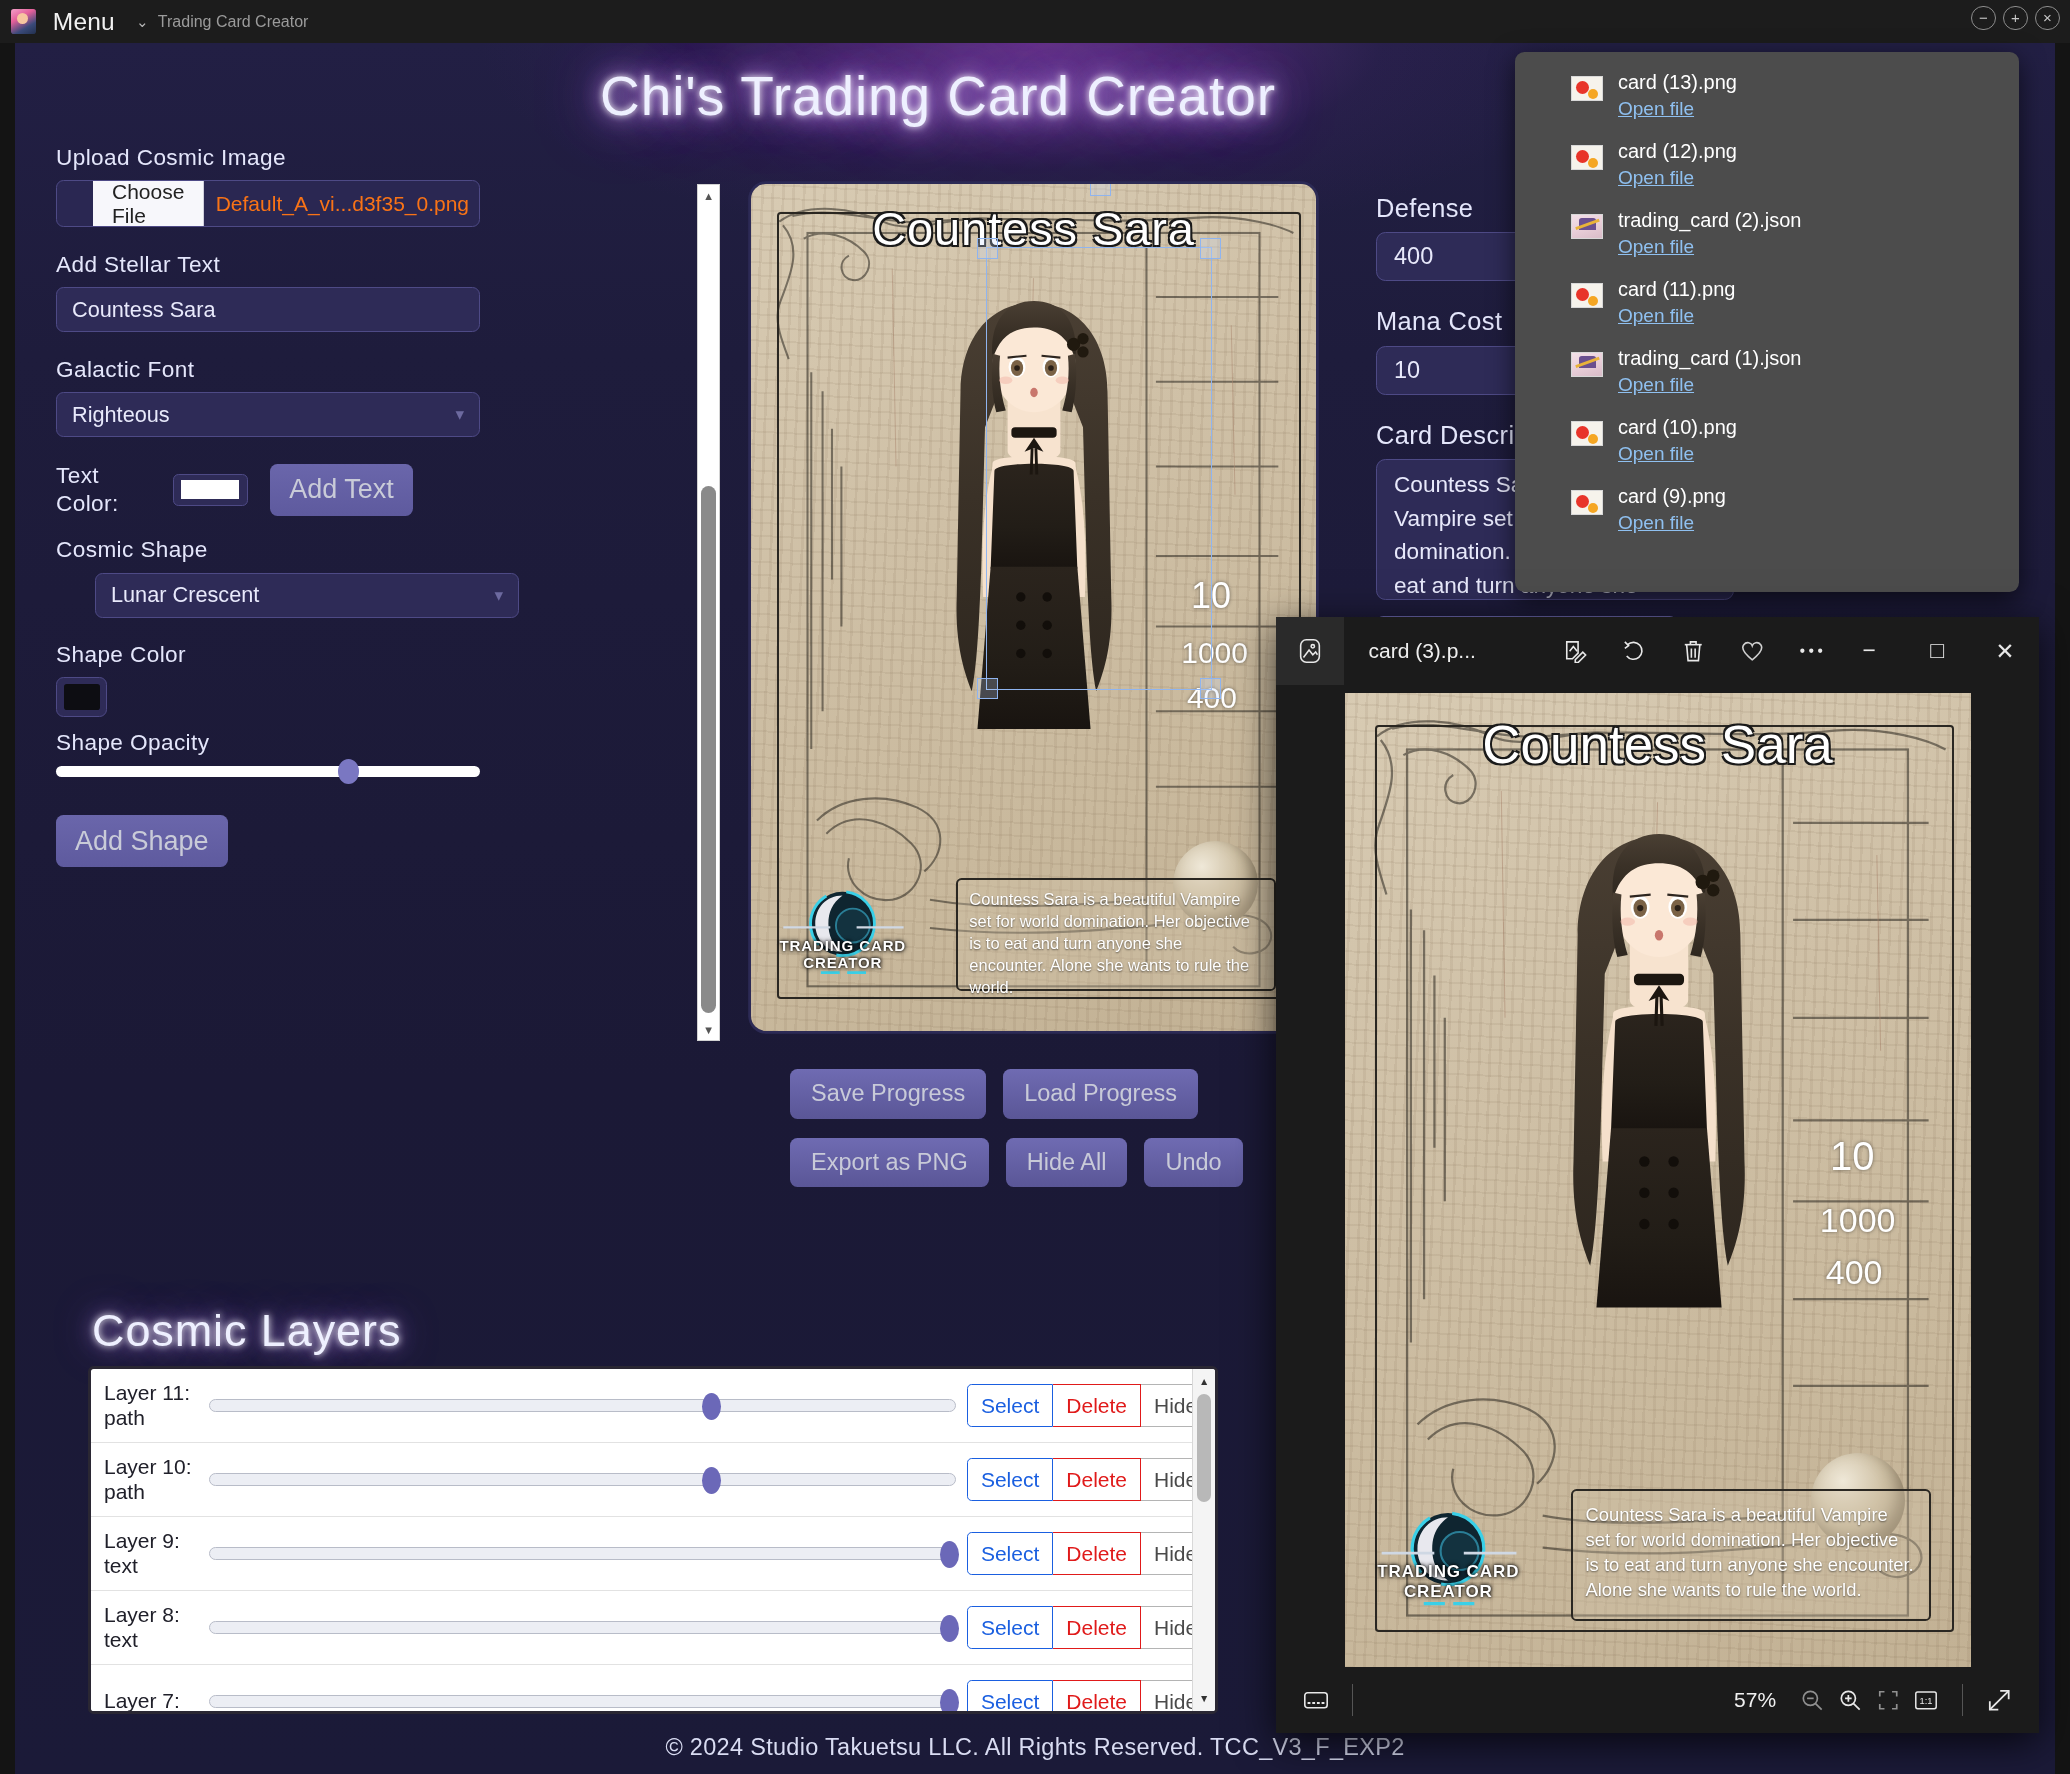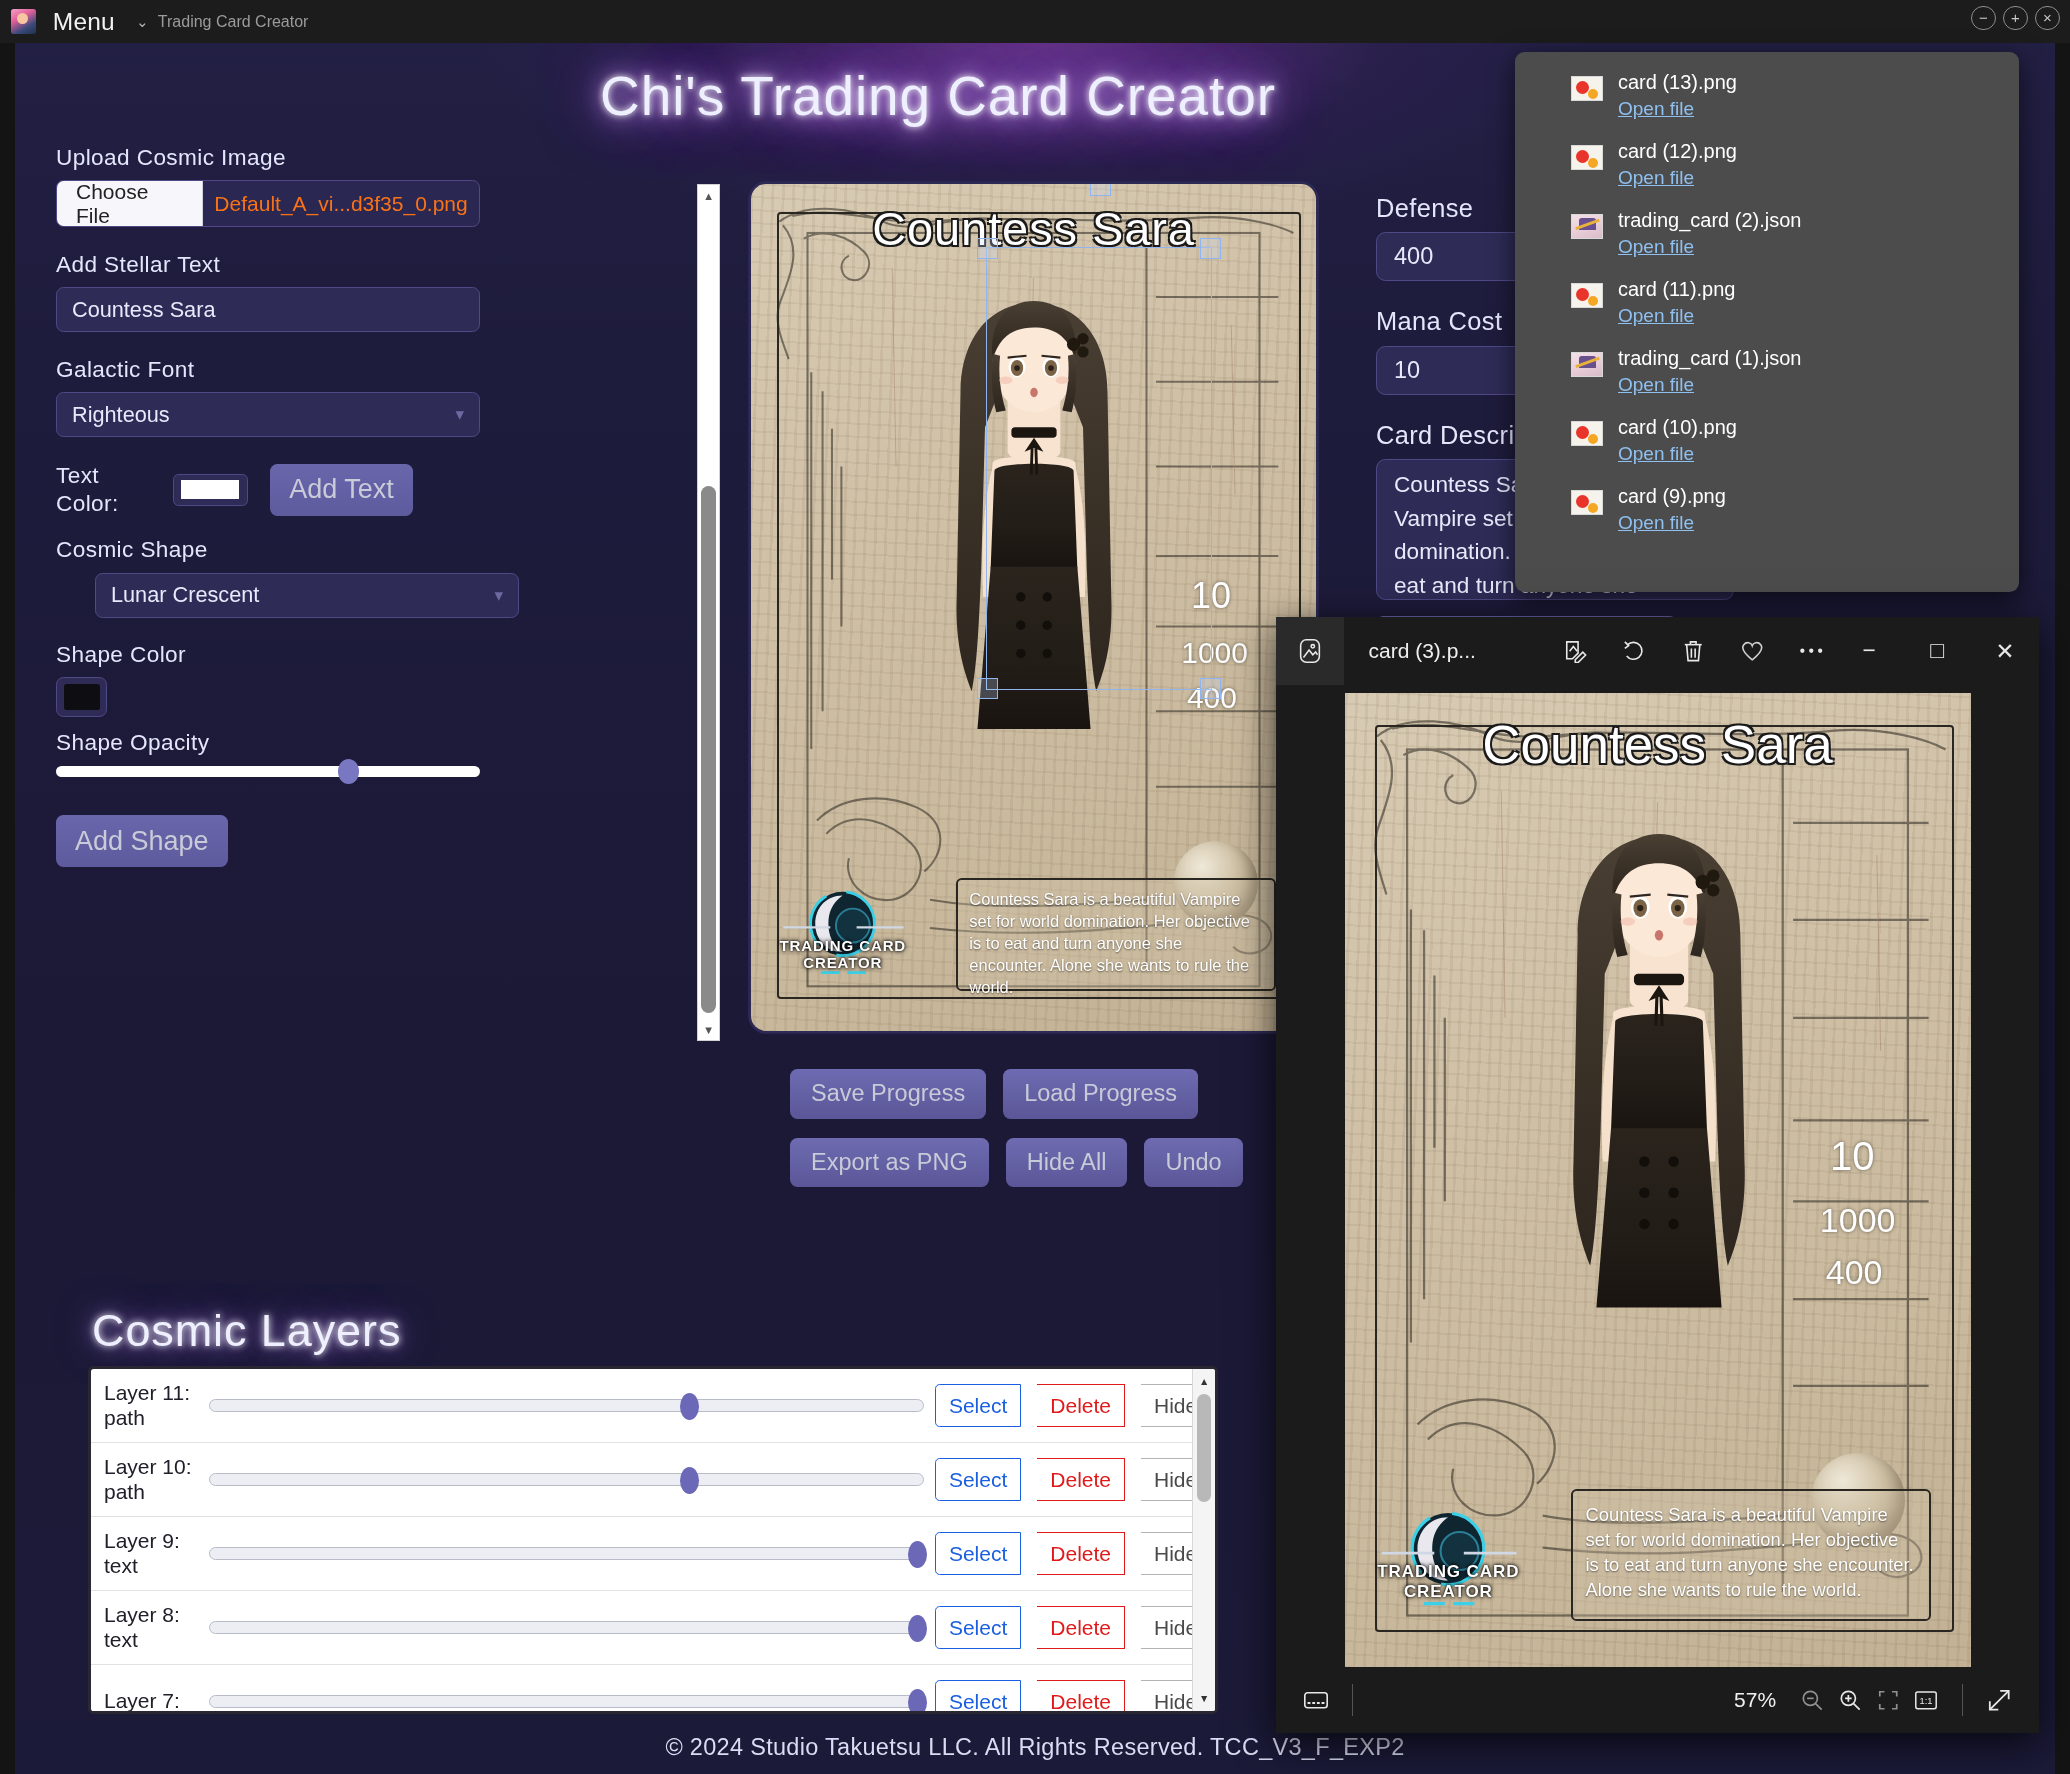--- a/index.html
+++ b/index.html
@@ -48,21 +48,21 @@
     font-size:55px; color:#eef0ff; letter-spacing:0.9px;
     text-shadow: 0 0 7.5px #fff, 0 0 21px #d6aaff, 0 0 41px #b070e8, 0 0 68px #8a3fd0;
     font-family:"Liberation Sans", sans-serif;
   }
 
   
   .left-panel { position:absolute; left:41px; top:102px; width:621px; height:857px; }
   .lbl { color:#e4e6fb; font-size:22.6px; margin-bottom:9.4px; letter-spacing:0.4px; }
   .file-row {
     display:flex; height:47px; width:424px; border:0.9px solid #4e4a86; border-radius:7.5px;
-    overflow:hidden; background:#2a2752;
+    overflow:hidden; background:#2a2752;padding-left:36px;
   }
   .file-btn {
     background:#f7f7fb; color:#222; font-size:21px; padding:0 19px;
     display:flex; align-items:center; border-right:0.9px solid #cfcfdd;
   }
   .file-name { color:#f97316; font-size:21px; display:flex; align-items:center; padding:0 11.3px; flex:1; }
   .txt-input {
     width:424px; height:45px; background:#2e2b57; border:0.9px solid #4e4a86; border-radius:7.5px;
     color:#e8e9fb; font-size:21.7px; padding:0 15px; outline:none;
     font-family:"Liberation Sans", sans-serif;
@@ -166,21 +166,21 @@
     text-shadow:0 0 7.5px #fff, 0 0 19px #a78bd8, 0 0 38px #6b3fa8; letter-spacing:0.9px; }
   .layers-box { position:absolute; left:73px; top:1323px; width:1130px; height:348px;
     background:#ffffff; border:3.8px solid #2a2733; border-radius:5.6px; overflow:hidden; }
   .layer-row { display:flex; align-items:center; height:74px; border-bottom:0.9px solid #e2e2e2;
     padding:0 3.8px 0 13px; }
   .layer-label { width:94px; color:#20202a; font-size:21px; line-height:1.15; flex-shrink:0; }
   .layer-slider { flex:1; height:13px; background:#eceef4; border:0.9px solid #b8bcc8;
     border-radius:9.4px; position:relative; margin:0 11.3px; }
   .layer-thumb { position:absolute; top:-7.5px; width:19px; height:27px; background:#6b68b8;
     border-radius:50%; }
-  .lbtn-group { display:flex; flex-shrink:0;gap:16px; }
+  .lbtn-group { display:flex; flex-shrink:0; }
   .lbtn { background:#ffffff; font-size:21px; padding:8.5px 13px;
     font-family:"Liberation Sans", sans-serif; }
   .lbtn.select { color:#1a5fe0; border:1.4px solid #1a5fe0; border-radius:4.7px 0 0 4.7px; }
   .lbtn.delete { color:#e01a1a; border:1.4px solid #e01a1a; border-left:none; }
   .lbtn.hide { color:#4a4a4a; border:1.4px solid #b4b4b4; border-left:none; border-radius:0 4.7px 4.7px 0; }
   .layers-scroll { position:absolute; right:0; top:0; width:22.6px; height:100%; background:#f4f4f4;
     border-left:0.9px solid #d8d8d8; }
   .layers-scroll .arrow { position:absolute; left:0; width:21.7px; height:21px; color:#333; font-size:10.4px;
     display:flex; align-items:center; justify-content:center; }
   .layers-scroll .arrow.up { top:1.9px; } .layers-scroll .arrow.dn { bottom:1.9px; }

